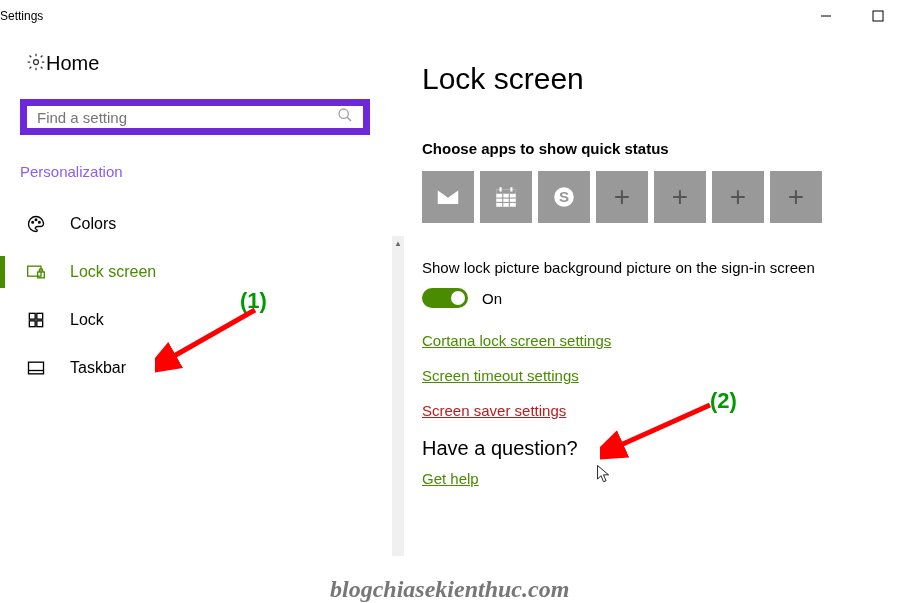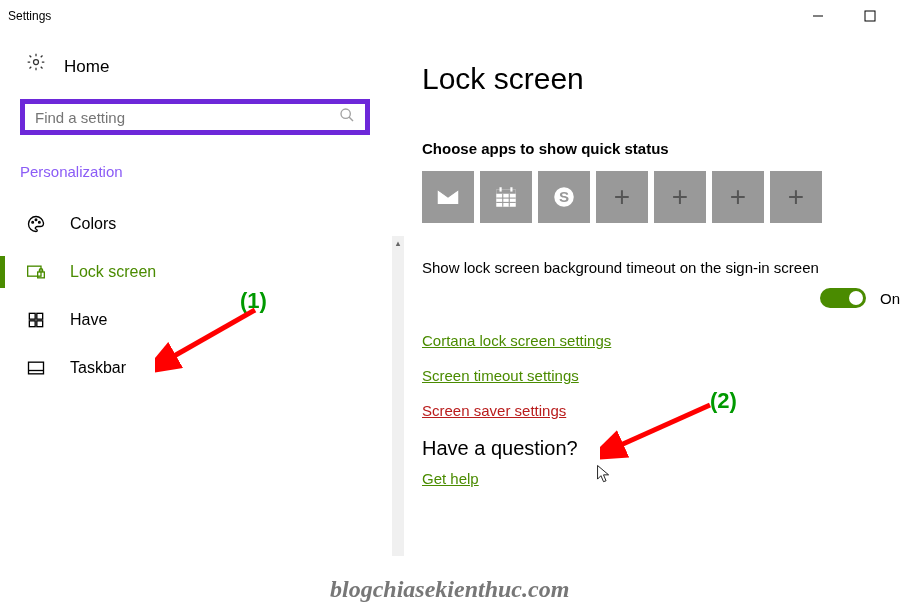--- a/index.html
+++ b/index.html
@@ -9,21 +9,21 @@
     color: #000;
     width: 900px;
     height: 603px;
     overflow: hidden;
     position: relative;
   }
   .titlebar {
     height: 32px;
     display: flex;
     align-items: center;
-    padding: 0 8px;
+    padding: 0 0;
     font-size: 12px;
   }
   .titlebar .win-controls {
     margin-left: auto;
     display: flex;
     gap: 8px;
     align-items: center;
   }
   .win-btn {
     width: 44px;
@@ -36,31 +36,30 @@
     display: flex;
     height: calc(100% - 32px);
   }
   .sidebar {
     width: 390px;
     padding: 20px 0 0 20px;
     position: relative;
   }
   .home-row {
     display: flex;
-    align-items: flex-end;
-    gap: 18px;
+    align-items: flex-start;
     margin-bottom: 22px;
     margin-left: 6px;
-    font-size: 17px;
+    font-size: 20px;
   }
   .home-row svg { width: 20px; height: 20px; stroke: #333; }
   .search-box {
     width: 350px;
     height: 36px;
-    border: 5px solid #6d28d9;
+    border: 7px solid #6d28d9;
     display: flex;
     align-items: center;
     padding: 0 10px;
     margin-bottom: 28px;
   }
   .search-box input {
     flex: 1;
     border: none;
     outline: none;
     font-size: 15px;
@@ -132,21 +131,21 @@
     margin-bottom: 36px;
   }
   .tile {
     width: 52px; height: 52px;
     background: #999;
     display:flex; align-items:center; justify-content:center;
   }
   .tile svg { fill:#fff; width:26px; height:26px; }
   .tile .plus { color:#555; font-size:28px; font-weight:300; }
   .toggle-label { font-size:15px; margin-bottom:12px; white-space:nowrap; }
-  .toggle-row { display:flex; align-items:center; gap:14px; margin-bottom:24px;justify-content:flex-end;}
+  .toggle-row { display:flex; align-items:center; gap:14px; margin-bottom:24px;}
   .toggle {
     width: 46px; height: 20px;
     background:#4a8b00;
     border-radius: 12px;
     position: relative;
   }
   .toggle .knob {
     position:absolute; right:3px; top:3px;
     width:14px; height:14px; border-radius:50%;
     background:#fff;
@@ -260,21 +259,21 @@
 
       <div class="nav-item">
         <span class="icon">
           <svg viewBox="0 0 24 24" fill="none" stroke="#000" stroke-width="1.6">
               <rect x="4" y="4" width="7" height="7"></rect>
               <rect x="13" y="4" width="7" height="7"></rect>
               <rect x="4" y="13" width="7" height="7"></rect>
               <rect x="13" y="13" width="7" height="7"></rect>
             </svg>
         </span>
-        <span>Have</span>
+        <span>Lock</span>
       </div>
 
       <div class="nav-item">
         <span class="icon">
           <svg viewBox="0 0 24 24" fill="none" stroke="#000" stroke-width="1.6">
               <rect x="3" y="5" width="18" height="14"></rect>
               <line x1="3" y1="15" x2="21" y2="15"></line>
             </svg>
         </span>
         <span>Taskbar</span>
@@ -321,21 +320,21 @@
           <span class="plus">+</span>
         </div>
       <div class="tile">
           <span class="plus">+</span>
         </div>
       <div class="tile">
           <span class="plus">+</span>
         </div>
     </div>
 
-    <div class="toggle-label">Show lock screen background timeout on the sign-in screen</div>
+    <div class="toggle-label">Show lock picture background picture on the sign-in screen</div>
     <div class="toggle-row">
       <div class="toggle">
           <div class="knob"></div>
         </div>
       <span class="toggle-state">On</span>
     </div>
 
     <a class="link">Cortana lock screen settings</a>
     <a class="link">Screen timeout settings</a>
     <a class="link muted">Screen saver settings</a>

